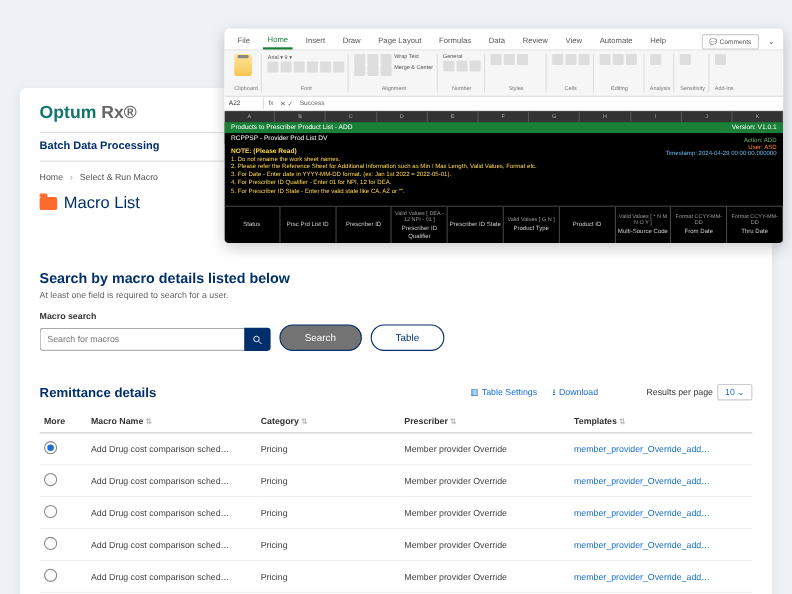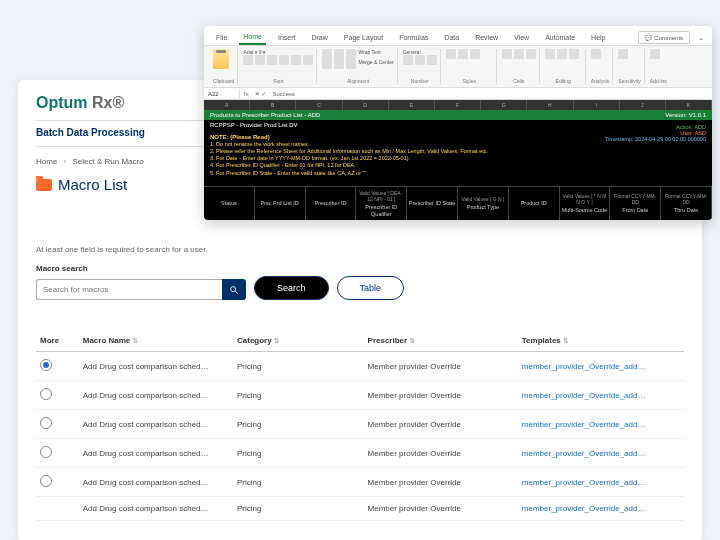--- a/index.html
+++ b/index.html
@@ -18,21 +18,21 @@
 .search-section{margin:24px 18px 0 18px;background:#fff;padding:18px 0 0 0}
 .search-title{font-size:13px;font-weight:bold;color:#002f6c;margin-bottom:4px}
 .search-sub{font-size:8px;color:#666;margin-bottom:10px}
 .search-label{font-size:8px;font-weight:bold;margin-bottom:3px}
 .search-row{display:flex;gap:8px;align-items:flex-end}
 .search-box{display:flex;flex:0 0 210px}
 .search-input{flex:1;border:1px solid #aaa;border-right:none;border-radius:3px 0 0 3px;padding:5px 6px;font-size:8px}
 .search-glass{width:24px;background:#002f6c;border-radius:0 3px 3px 0;display:flex;align-items:center;justify-content:center;cursor:pointer}
 .search-glass svg{width:10px;height:10px;stroke:#fff;fill:none;stroke-width:2}
 .btn{border-radius:14px;padding:6px 22px;font-size:9px;cursor:pointer;border:1px solid #002f6c}
-.btn-primary{background:#000000;color:#fff}
+.btn-primary{background:#737373;color:#fff}
 .btn-outline{background:#fff;color:#002f6c}
 .remit{margin:30px 18px 0 18px}
 .remit-head{display:flex;align-items:center;margin-bottom:8px}
 .remit-title{font-size:12px;font-weight:bold;color:#002f6c;flex:1}
 .tool-link{color:#196ecf;font-size:8px;margin-right:14px;display:flex;align-items:center;gap:3px;cursor:pointer}
 .rpp{font-size:8px;color:#333;margin-left:30px;display:flex;align-items:center;gap:4px}
 .rpp-val{color:#196ecf;border:1px solid #ccc;border-radius:2px;padding:2px 6px;cursor:pointer}
 table{width:100%;border-collapse:collapse;font-size:8px}
 th{text-align:left;padding:6px 4px;border-bottom:1px solid #ccc;color:#333;font-weight:bold}
 .sort{color:#bbb;font-size:7px;margin-left:2px}
@@ -91,38 +91,54 @@
     <span>Home</span>
     <span class="sep">›</span>
     <span>Select &amp; Run Macro</span>
   </div>
   <div class="page-title">
     <span class="folder-icon"></span>
     <span class="page-title-text">Macro List</span>
   </div>
 
   <div class="search-section">
+    <div class="search-title">Search by macro details listed below</div>
     <div class="search-sub">At least one field is required to search for a user.</div>
     <div class="search-label">Macro search</div>
     <div class="search-row">
       <div class="search-box">
         <input class="search-input" placeholder="Search for macros" style="">
         <div class="search-glass">
           <svg viewBox="0 0 24 24">
               <circle cx="10" cy="10" r="6"></circle>
               <line x1="15" y1="15" x2="21" y2="21"></line>
             </svg>
         </div>
       </div>
       <button class="btn btn-primary">Search</button>
       <button class="btn btn-outline">Table</button>
     </div>
   </div>
 
   <div class="remit">
+    <div class="remit-head">
+      <div class="remit-title">Remittance details</div>
+      <div class="tool-link">
+          <span>▥</span>
+          <span>Table Settings</span>
+        </div>
+      <div class="tool-link">
+          <span>⭳</span>
+          <span>Download</span>
+        </div>
+      <div class="rpp">
+        <span>Results per page</span>
+        <span class="rpp-val"><span>10</span> <span>⌄</span></span>
+      </div>
+    </div>
     <table>
       <thead>
         <tr>
           <th class="col-more"><span>More</span></th>
           <th class="col-name"><span>Macro Name</span><span class="sort">⇅</span></th>
           <th class="col-cat"><span>Category</span><span class="sort">⇅</span></th>
           <th class="col-desc"><span>Prescriber</span><span class="sort">⇅</span></th>
           <th class="col-tpl"><span>Templates</span><span class="sort">⇅</span></th>
         </tr>
       </thead>

